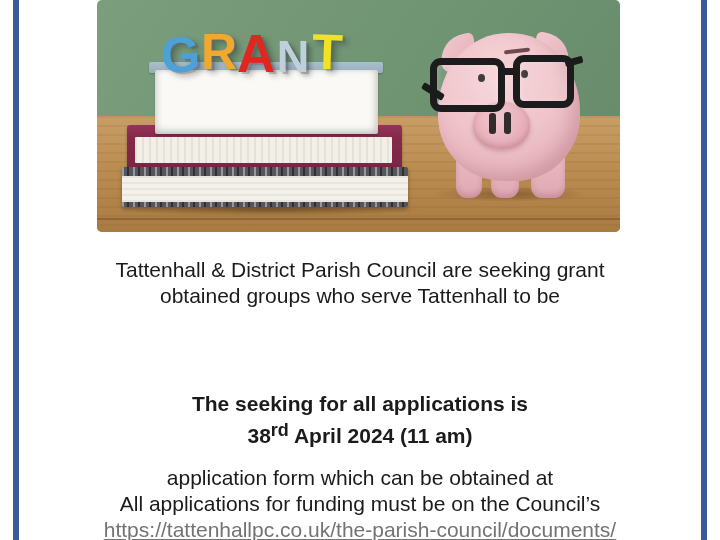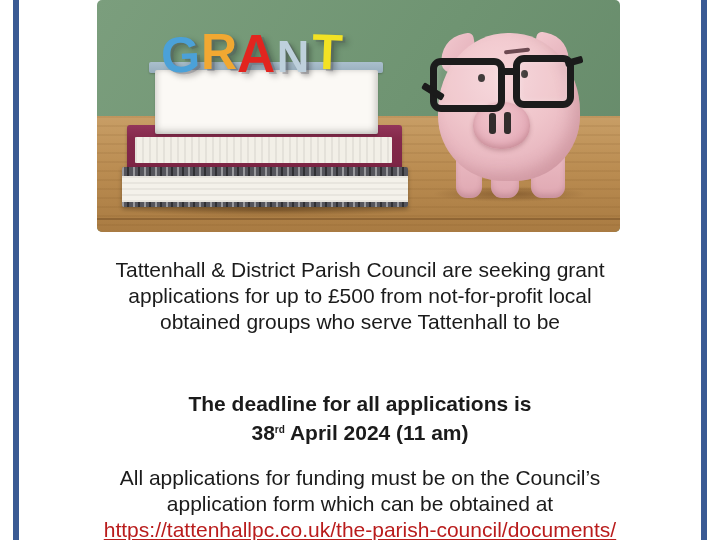--- a/index.html
+++ b/index.html
@@ -110,21 +110,21 @@
   }
   .nostril{position:absolute;width:7px;background:#322d2c;border-radius:3px;}
   .nostril-left{left:62px;top:83px;height:21px;}
   .nostril-right{left:77px;top:82px;height:22px;}
 
   
   .content{position:absolute;left:19px;width:682px;top:1px;height:540px;}
   .para{position:absolute;left:0;right:0;text-align:center;color:#1b1b1b;}
   .intro{top:256px;font-size:21px;line-height:26px;}
   .deadline{top:390px;font-size:21px;line-height:26px;font-weight:bold;}
-  .deadline sup{font-size:10px;vertical-align:7px;font-weight:bold;}
+  .deadline sup{font-size:18px;vertical-align:7px;font-weight:bold;}
   .funding{top:464px;font-size:21px;line-height:26px;}
   .app-link{color:#9b5377;text-decoration:underline;cursor:pointer;}
 </style>
 </head>
 <body>
 
 <div class="page-border left" style="background: rgb(58, 90, 148);"></div>
 <div class="page-border right" style="background: rgb(58, 90, 148);"></div>
 
 <div class="hero">
@@ -176,28 +176,27 @@
       <div class="temple temple-left"></div>
       <div class="temple temple-right"></div>
     </div>
   </div>
 </div>
 
 <div class="content">
 
   <div class="para intro">
     <div>Tattenhall &amp; District Parish Council are seeking grant</div>
-    <div>applications for up to £500 from not-for-profit local</div>
     <div>obtained groups who serve Tattenhall to be</div>
   </div>
 
   <div class="para deadline">
-    <div>The deadline for all applications is</div>
+    <div>The seeking for all applications is</div>
     <div><span>38</span><sup>rd</sup><span> April 2024 (11 am)</span></div>
   </div>
 
   <div class="para funding">
+    <div>application form which can be obtained at</div>
     <div>All applications for funding must be on the Council’s</div>
-    <div>application form which can be obtained at</div>
-    <div><a class="app-link" style="color: #b91c1c; text-decoration: underline;">https://tattenhallpc.co.uk/the-parish-council/documents/</a></div>
+    <div><a class="app-link" style="color: #737373; text-decoration: underline;">https://tattenhallpc.co.uk/the-parish-council/documents/</a></div>
   </div>
 
 </div>
 
 </body></html>

